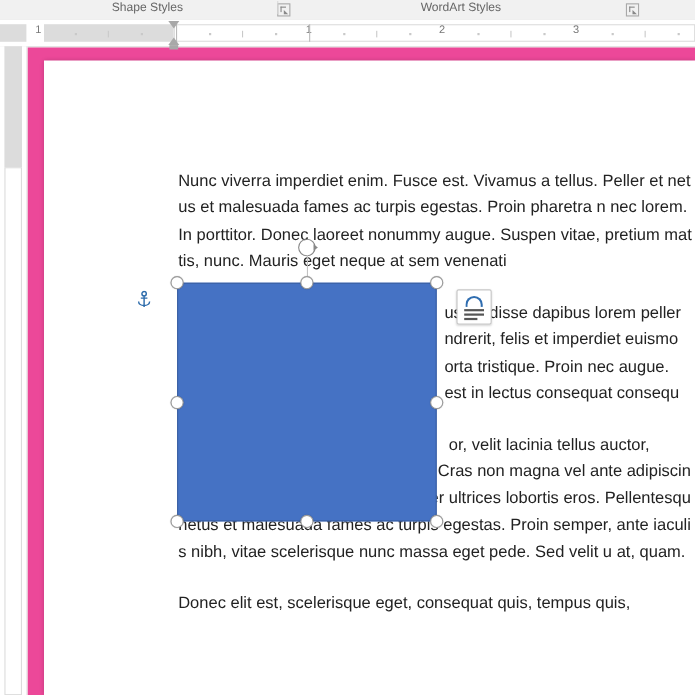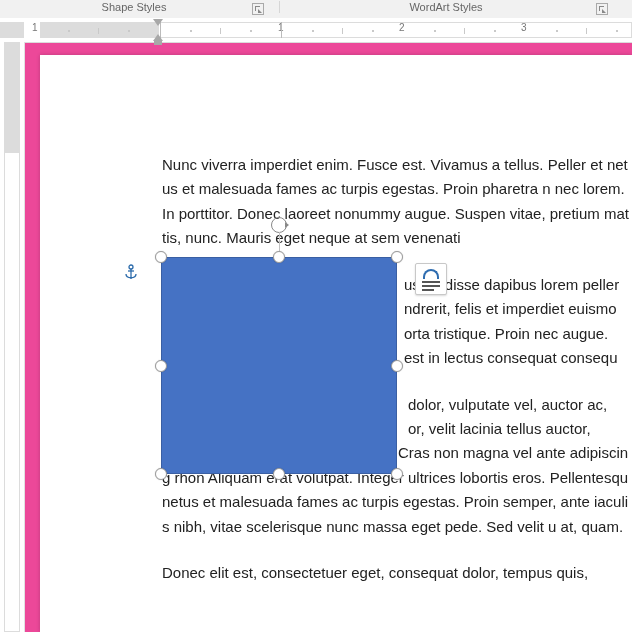--- a/index.html
+++ b/index.html
@@ -60,21 +60,21 @@
 </head>
 <body>
 
 <div id="stage">
 
   <div class="ribbon">
     <div class="grp" style="left:0;width:268px">
       <span class="lbl">Shape Styles</span>
       <span class="launcher"></span>
     </div>
-    <div class="grp" style="left:279px;width:332px;border-left:1px solid #d6d6d6;">
+    <div class="grp" style="left:252px;width:332px;border-left:1px solid #d6d6d6;">
       <span class="lbl">WordArt Styles</span>
       <span class="launcher"></span>
     </div>
   </div>
 
   <div class="ruler-h">
     <div class="dark" style="left:40px;width:118px"></div>
     <div class="track" style="left:158px;right:0"></div>
     <div class="dark" style="left:0;width:24px"></div>
     <span class="num" style="left:32px">1</span>
@@ -113,26 +113,25 @@
       <p>Nunc viverra imperdiet enim. Fusce est. Vivamus a tellus. Peller et netus et malesuada fames ac turpis egestas. Proin pharetra n nec lorem. In porttitor. Donec laoreet nonummy augue. Suspen vitae, pretium mattis, nunc. Mauris eget neque at sem venenati</p>
 
       <div class="wrap-right" style="margin-bottom:22px">
         <div>uspendisse dapibus lorem peller</div>
         <div>ndrerit, felis et imperdiet euismo</div>
         <div>orta tristique. Proin nec augue.</div>
         <div>est in lectus consequat consequ</div>
       </div>
 
       <p>
-        <span class="wrap-right" style="display:block">dolor, vulputate vel, auctor ac,</span>
         <span class="wrap-right" style="display:block">or, velit lacinia tellus auctor,</span>
         <span>nec ligula. Integer magna vel risus. Cras non magna vel ante adipiscing rhon Aliquam erat volutpat. Integer ultrices lobortis eros. Pellentesqu netus et malesuada fames ac turpis egestas. Proin semper, ante iaculis nibh, vitae scelerisque nunc massa eget pede. Sed velit u at, quam.</span>
       </p>
 
-      <p>Donec elit est, consectetuer eget, consequat dolor, tempus quis,</p>
+      <p>Donec elit est, scelerisque eget, consequat quis, tempus quis,</p>
     </div>
   </div>
 
   <div class="anchor" style="left:124px;top:264px">
     <svg width="14" height="18" viewBox="0 0 14 18">
         <g fill="none" stroke="#2c6bab" stroke-width="1.3">
           <circle cx="7" cy="3" r="2"></circle>
           <line x1="7" y1="5" x2="7" y2="15"></line>
           <path d="M2 10 C2 15 12 15 12 10"></path>
           <line x1="4" y1="7" x2="10" y2="7"></line>

